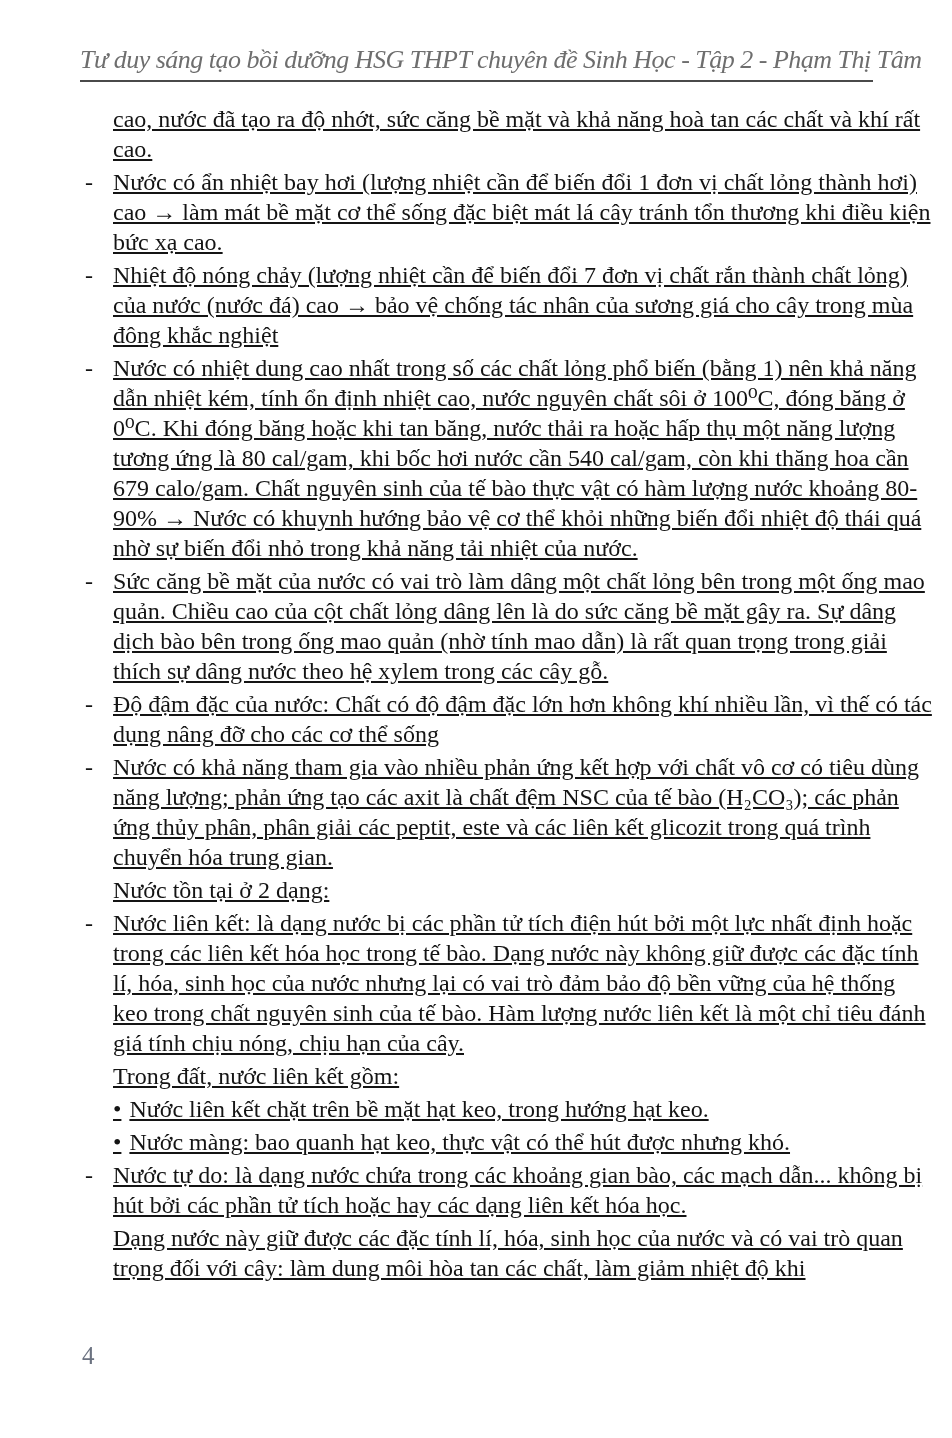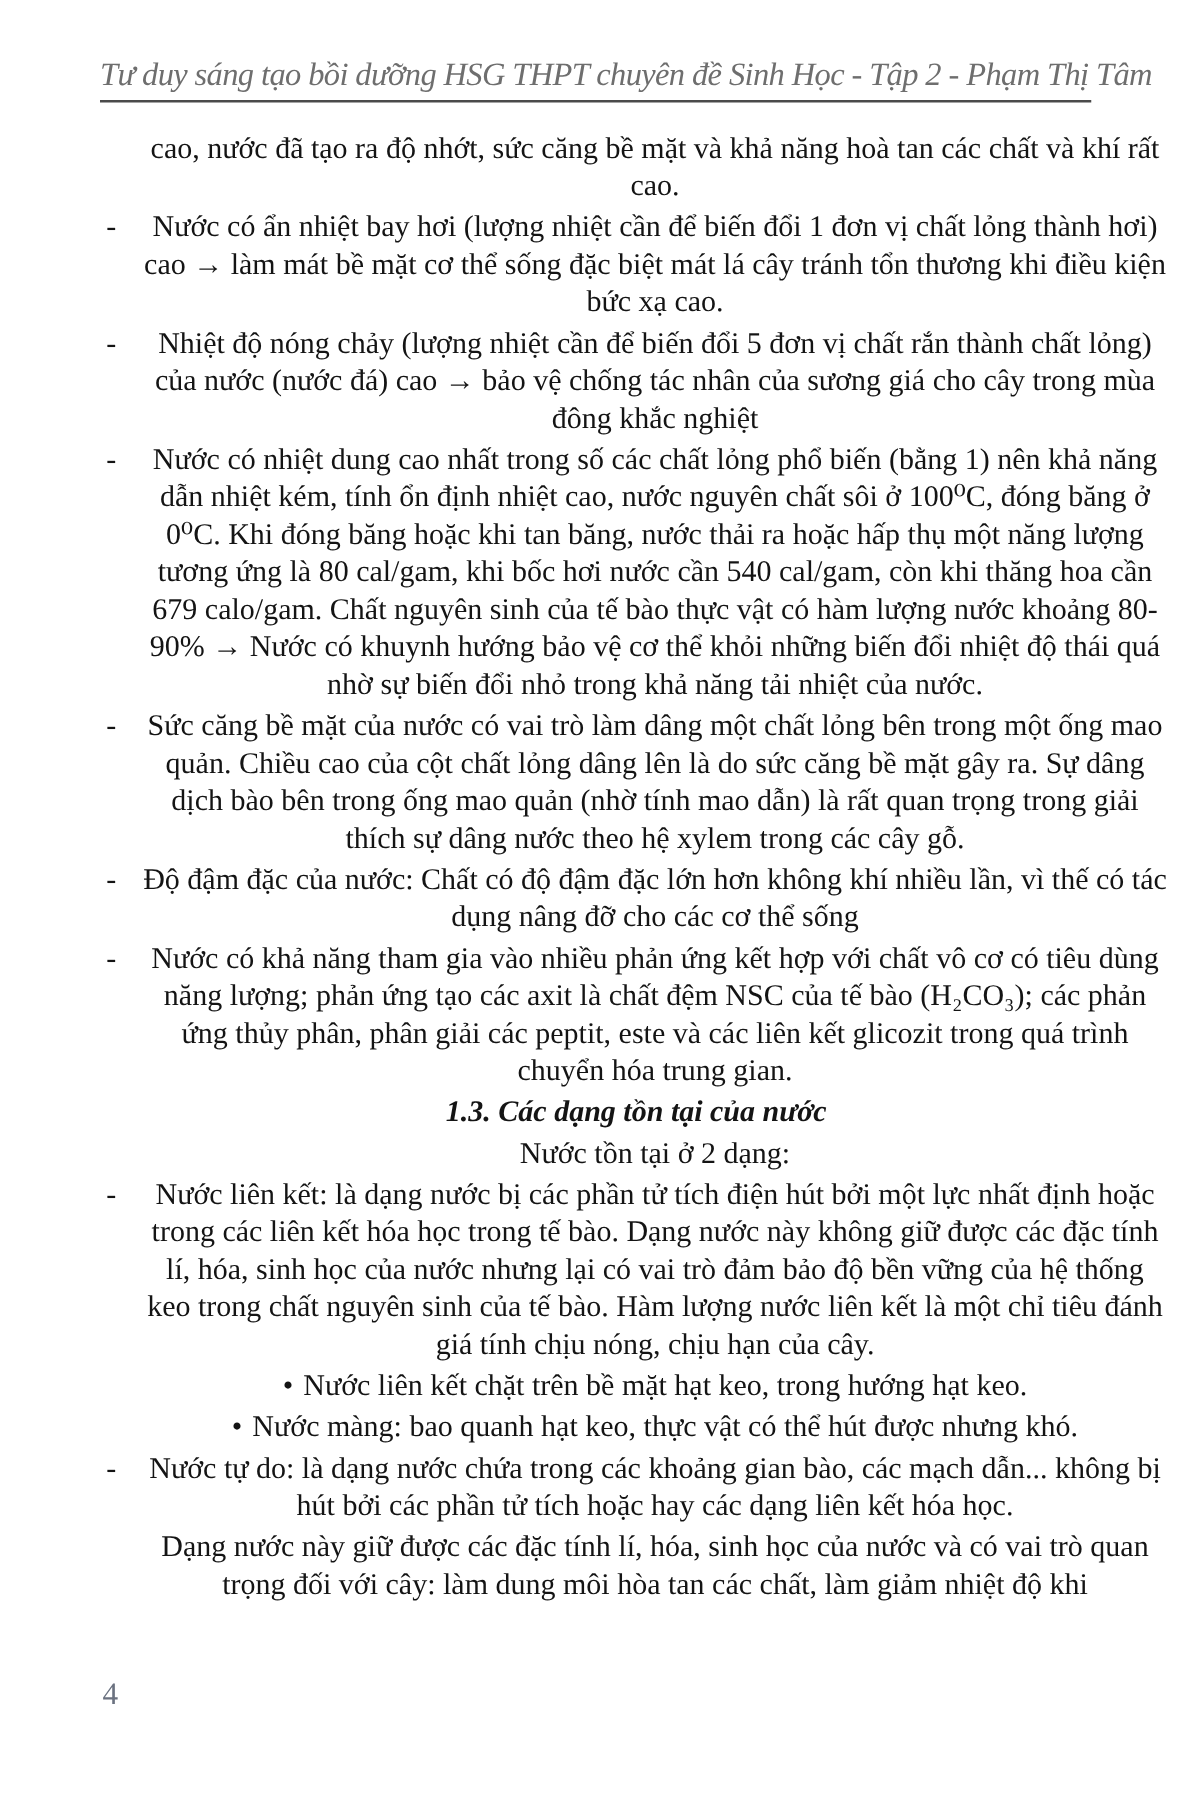--- a/index.html
+++ b/index.html
@@ -28,21 +28,22 @@
     padding-bottom:4px;
     white-space:nowrap;
     letter-spacing:-0.5px;
   }
   .page-content {
     position:absolute;
     left:113px; top:104px;
     width:822px;
     font-size:24px;
     line-height:30px;
-    text-align:center;
+    text-align:left;
+    text-decoration:underline;
   }
   .block { margin-bottom:3px; }
   .block.dash { position:relative; }
   .block.dash .marker {
     position:absolute;
     left:-28px; top:0;
   }
   .block.bullet .marker { margin-right:8px; }
   .block.heading {
     margin-left:-30px;
@@ -60,28 +61,28 @@
 <body>
 
 <div class="page">
   <div class="running-header">
     <span>Tư duy sáng tạo bồi dưỡng HSG THPT chuyên đề Sinh Học - Tập 2 - Phạm Thị Tâm</span>
   </div>
 
   <div class="page-content">
       <p class="block plain">cao, nước đã tạo ra độ nhớt, sức căng bề mặt và khả năng hoà tan các chất và khí rất cao.</p>
       <p class="block dash"><span class="marker">-</span><span>Nước có ẩn nhiệt bay hơi (lượng nhiệt cần để biến đổi 1 đơn vị chất lỏng thành hơi) cao → làm mát bề mặt cơ thể sống đặc biệt mát lá cây tránh tổn thương khi điều kiện bức xạ cao.</span></p>
-      <p class="block dash"><span class="marker">-</span><span>Nhiệt độ nóng chảy (lượng nhiệt cần để biến đổi 5 đơn vị chất rắn thành chất lỏng) của nước (nước đá) cao → bảo vệ chống tác nhân của sương giá cho cây trong mùa đông khắc nghiệt</span></p>
+      <p class="block dash"><span class="marker">-</span><span>Nhiệt độ nóng chảy (lượng nhiệt cần để biến đổi 7 đơn vị chất rắn thành chất lỏng) của nước (nước đá) cao → bảo vệ chống tác nhân của sương giá cho cây trong mùa đông khắc nghiệt</span></p>
       <p class="block dash"><span class="marker">-</span><span>Nước có nhiệt dung cao nhất trong số các chất lỏng phổ biến (bằng 1) nên khả năng dẫn nhiệt kém, tính ổn định nhiệt cao, nước nguyên chất sôi ở 100⁰C, đóng băng ở 0⁰C. Khi đóng băng hoặc khi tan băng, nước thải ra hoặc hấp thụ một năng lượng tương ứng là 80 cal/gam, khi bốc hơi nước cần 540 cal/gam, còn khi thăng hoa cần 679 calo/gam. Chất nguyên sinh của tế bào thực vật có hàm lượng nước khoảng 80-90% → Nước có khuynh hướng bảo vệ cơ thể khỏi những biến đổi nhiệt độ thái quá nhờ sự biến đổi nhỏ trong khả năng tải nhiệt của nước.</span></p>
       <p class="block dash"><span class="marker">-</span><span>Sức căng bề mặt của nước có vai trò làm dâng một chất lỏng bên trong một ống mao quản. Chiều cao của cột chất lỏng dâng lên là do sức căng bề mặt gây ra. Sự dâng dịch bào bên trong ống mao quản (nhờ tính mao dẫn) là rất quan trọng trong giải thích sự dâng nước theo hệ xylem trong các cây gỗ.</span></p>
       <p class="block dash"><span class="marker">-</span><span>Độ đậm đặc của nước: Chất có độ đậm đặc lớn hơn không khí nhiều lần, vì thế có tác dụng nâng đỡ cho các cơ thể sống</span></p>
       <p class="block dash"><span class="marker">-</span><span>Nước có khả năng tham gia vào nhiều phản ứng kết hợp với chất vô cơ có tiêu dùng năng lượng; phản ứng tạo các axit là chất đệm NSC của tế bào (H₂CO₃); các phản ứng thủy phân, phân giải các peptit, este và các liên kết glicozit trong quá trình chuyển hóa trung gian.</span></p>
-      <p class="block heading">1.3. Các dạng tồn tại của nước</p>
       <p class="block plain">Nước tồn tại ở 2 dạng:</p>
       <p class="block dash"><span class="marker">-</span><span>Nước liên kết: là dạng nước bị các phần tử tích điện hút bởi một lực nhất định hoặc trong các liên kết hóa học trong tế bào. Dạng nước này không giữ được các đặc tính lí, hóa, sinh học của nước nhưng lại có vai trò đảm bảo độ bền vững của hệ thống keo trong chất nguyên sinh của tế bào. Hàm lượng nước liên kết là một chỉ tiêu đánh giá tính chịu nóng, chịu hạn của cây.</span></p>
+      <p class="block plain">Trong đất, nước liên kết gồm:</p>
       <p class="block bullet"><span class="marker">•</span><span>Nước liên kết chặt trên bề mặt hạt keo, trong hướng hạt keo.</span></p>
       <p class="block bullet"><span class="marker">•</span><span>Nước màng: bao quanh hạt keo, thực vật có thể hút được nhưng khó.</span></p>
       <p class="block dash"><span class="marker">-</span><span>Nước tự do: là dạng nước chứa trong các khoảng gian bào, các mạch dẫn... không bị hút bởi các phần tử tích hoặc hay các dạng liên kết hóa học.</span></p>
       <p class="block plain">Dạng nước này giữ được các đặc tính lí, hóa, sinh học của nước và có vai trò quan trọng đối với cây: làm dung môi hòa tan các chất, làm giảm nhiệt độ khi</p>
     </div>
 
   <div class="page-number">4</div>
 </div>
 
 </body></html>

